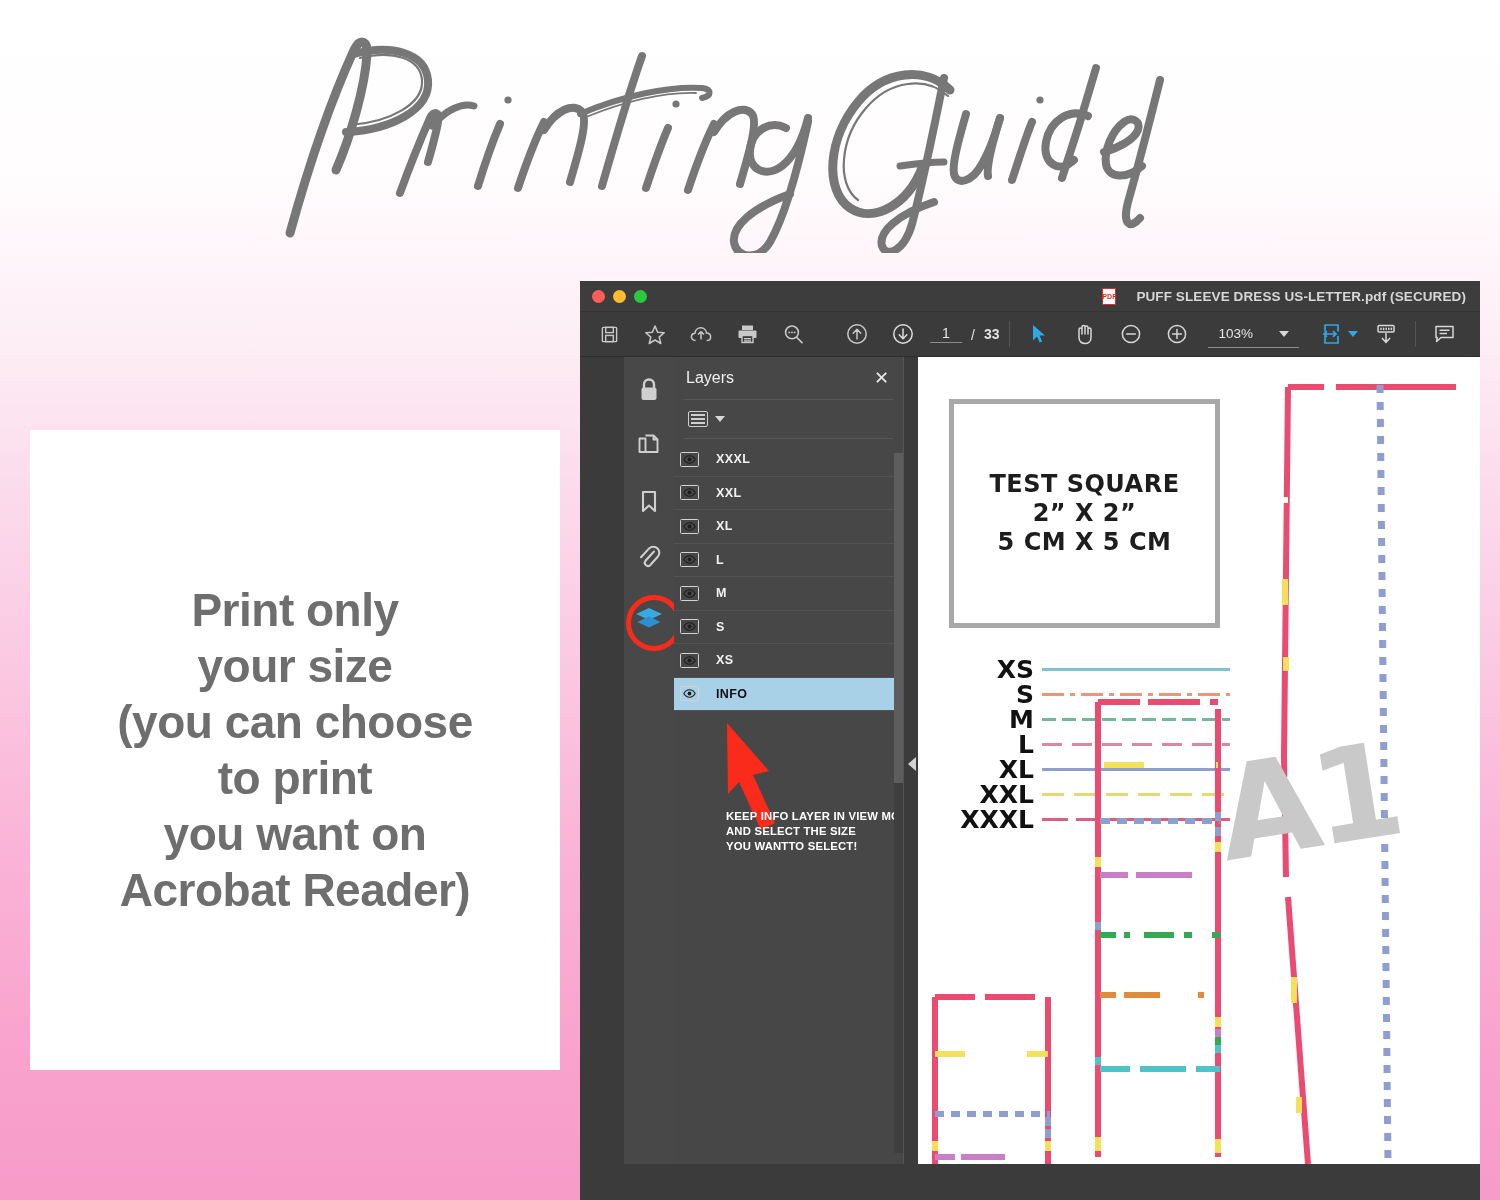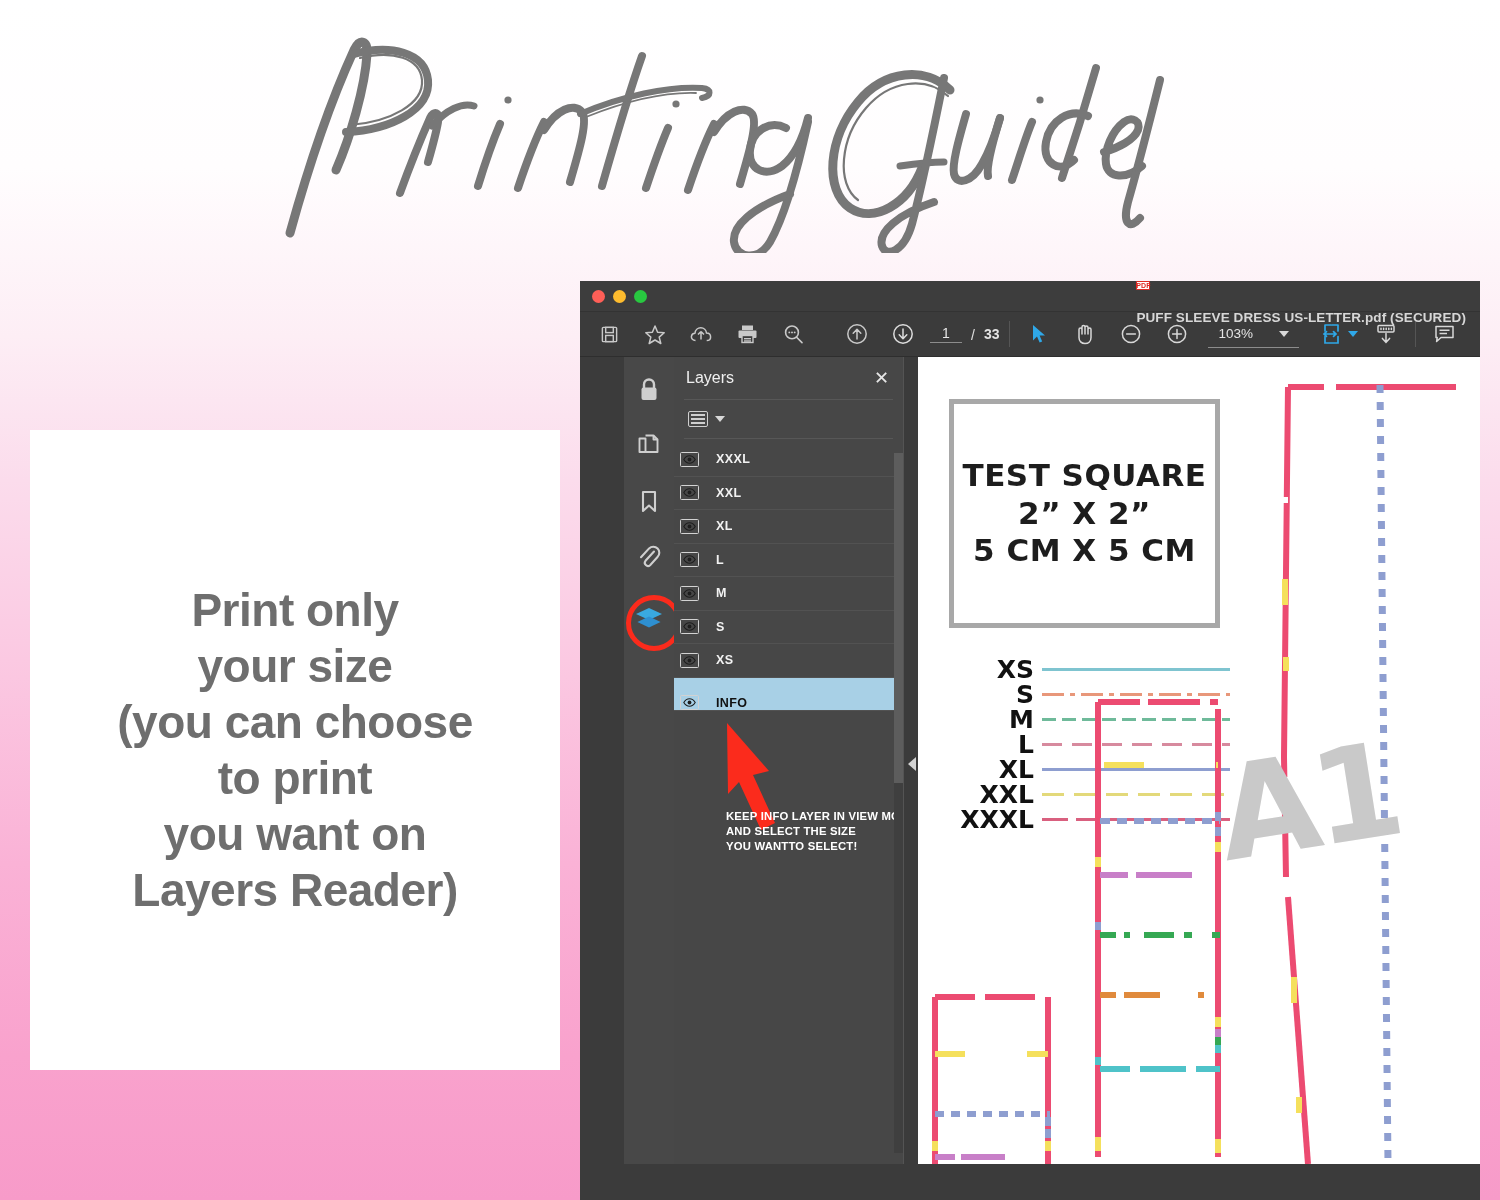--- a/index.html
+++ b/index.html
@@ -55,24 +55,23 @@
     display: flex; align-items: center;
     border-bottom: 1px solid #333;
   }
   .traffic { display: flex; gap: 8px; padding-left: 12px; }
   .dot { width: 13px; height: 13px; border-radius: 50%; }
   .dot.red { background: #ff5f57; }
   .dot.yellow { background: #febc2e; }
   .dot.green { background: #28c840; }
   #titlebar-title {
     position: absolute; right: 14px; top: 0; height: 31px;
-    display: flex; align-items: flex-start; gap: 20px;
+    display: flex; align-items: center; gap: 20px;
     color: #d7d7d7; font-size: 13.5px; font-weight: bold;
     letter-spacing: 0.1px;
-    flex-direction: column;
   }
   .pdf-badge {
     width: 14px; height: 17px; background: #ffffff;
     border: 1.6px solid #e02a22; border-radius: 1px;
     display: flex; align-items: center; justify-content: center;
     font-size: 7px; color: #e02a22; font-weight: bold; line-height: 1;
   }
 
   
   #tabbar {
@@ -159,21 +158,21 @@
   .list-glyph i { display: block; height: 1.6px; background: #cfcfcf; }
   .list-glyph i:nth-child(1) { width: 100%; }
   .list-glyph i:nth-child(2) { width: 100%; }
   .list-glyph i:nth-child(3) { width: 100%; }
 
   #layerlist { margin-top: 4px; }
   .layer-row {
     height: 33.5px; display: flex; align-items: center;
     border-bottom: 1px solid #525252; padding-left: 6px;
   }
-  .layer-row.selected { background: #a8d0e6; align-items: flex-end; }
+  .layer-row.selected { background: #a8d0e6; }
   .layer-row.selected .layer-label { color: #111; }
   .eye-box {
     width: 19px; height: 15px; border: 1.4px solid #d2d2d2; border-radius: 1.5px;
     display: flex; align-items: center; justify-content: center; margin-right: 17px;
     flex: 0 0 auto;
   }
   .eye-box svg { display: block; }
   .layer-label { color: #f2f2f2; font-size: 12.5px; font-weight: bold; letter-spacing: .4px; }
   #panel-scrollbar {
     position: absolute; right: 0; top: 96px; width: 9px; height: 700px;
@@ -207,21 +206,21 @@
   #pdfpage {
     flex: 1; background: #ffffff; position: relative; overflow: hidden;
   }
   #test-square {
     position: absolute; left: 31px; top: 42px; width: 271px; height: 229px;
     border: 5px solid #a8a8a8; background: #fff;
     display: flex; flex-direction: column; align-items: center; justify-content: center;
   }
   #test-square .ts-line {
     font-family: "DejaVu Sans", sans-serif;
-    font-weight: bold; font-size: 31px; color: #1d1d1d;
+    font-weight: bold; font-size: 24px; color: #1d1d1d;
     letter-spacing: .5px; line-height: 1.22; white-space: nowrap;
   }
 
   #size-legend {
     position: absolute; left: 22px; top: 300px; width: 290px;
   }
   .legend-row { display: flex; align-items: center; height: 25px; }
   .legend-label {
     font-family: "DejaVu Sans", sans-serif;
     font-weight: bold; color: #111; font-size: 25px;
@@ -295,21 +294,21 @@
     </g>
   </svg>
 </div>
 
 <div id="info-card">
   <div class="line">Print only</div>
   <div class="line">your size</div>
   <div class="line">(you can choose</div>
   <div class="line">to print</div>
   <div class="line">you want on</div>
-  <div class="line">Layers Reader)</div>
+  <div class="line">Acrobat Reader)</div>
 </div>
 
 <div id="acrobat-window">
 
   <div id="titlebar">
     <div class="traffic">
       <span class="dot red"></span>
       <span class="dot yellow"></span>
       <span class="dot green"></span>
     </div>

